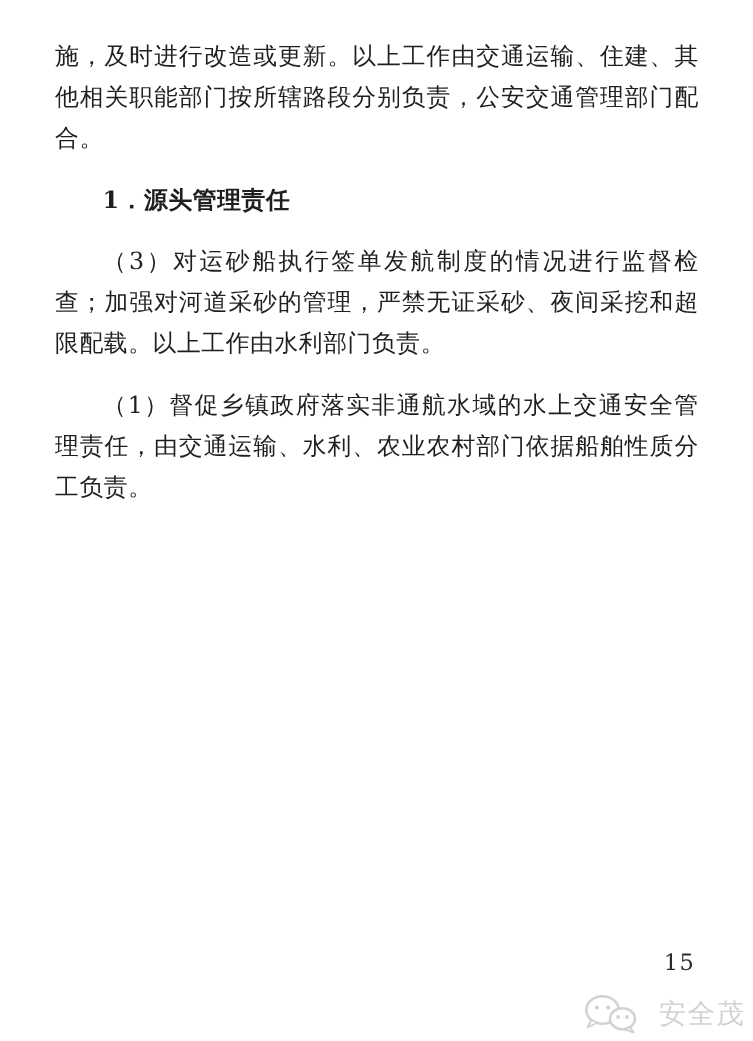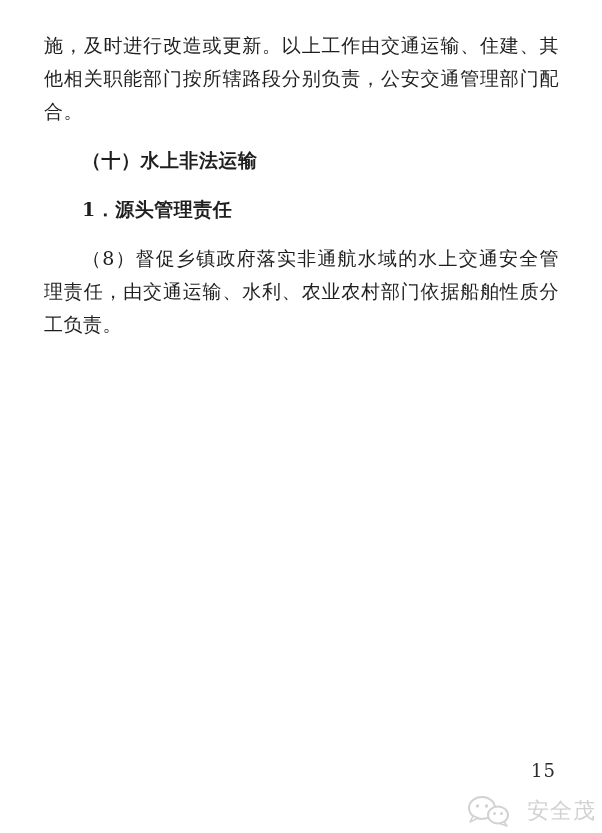--- a/index.html
+++ b/index.html
@@ -66,23 +66,23 @@
   }
   .watermark svg {
     display: block;
   }
 </style>
 </head>
 <body>
 
 <div class="doc">
   <p class="no-indent">施，及时进行改造或更新。以上工作由交通运输、住建、其他相关职能部门按所辖路段分别负责，公安交通管理部门配合。</p>
-  <p class="heading">（十）水上非法运输</p>
   <p class="heading">1．源头管理责任</p>
-  <p class="indent">（8）督促乡镇政府落实非通航水域的水上交通安全管理责任，由交通运输、水利、农业农村部门依据船舶性质分工负责。</p>
+  <p class="indent">（3）对运砂船执行签单发航制度的情况进行监督检查；加强对河道采砂的管理，严禁无证采砂、夜间采挖和超限配载。以上工作由水利部门负责。</p>
+  <p class="indent">（1）督促乡镇政府落实非通航水域的水上交通安全管理责任，由交通运输、水利、农业农村部门依据船舶性质分工负责。</p>
 </div>
 
 <div class="page-number">15</div>
 
 <div class="watermark">
   <span>
     <svg width="42" height="32" viewBox="0 0 42 32">
 
       <ellipse cx="15" cy="13" rx="13" ry="11" fill="#ffffff" stroke="#d2d2d2" stroke-width="2"></ellipse>
       <path d="M6 21 L3 27 L11 23 Z" fill="#ffffff" stroke="#d2d2d2" stroke-width="1.5" stroke-linejoin="round"></path>

